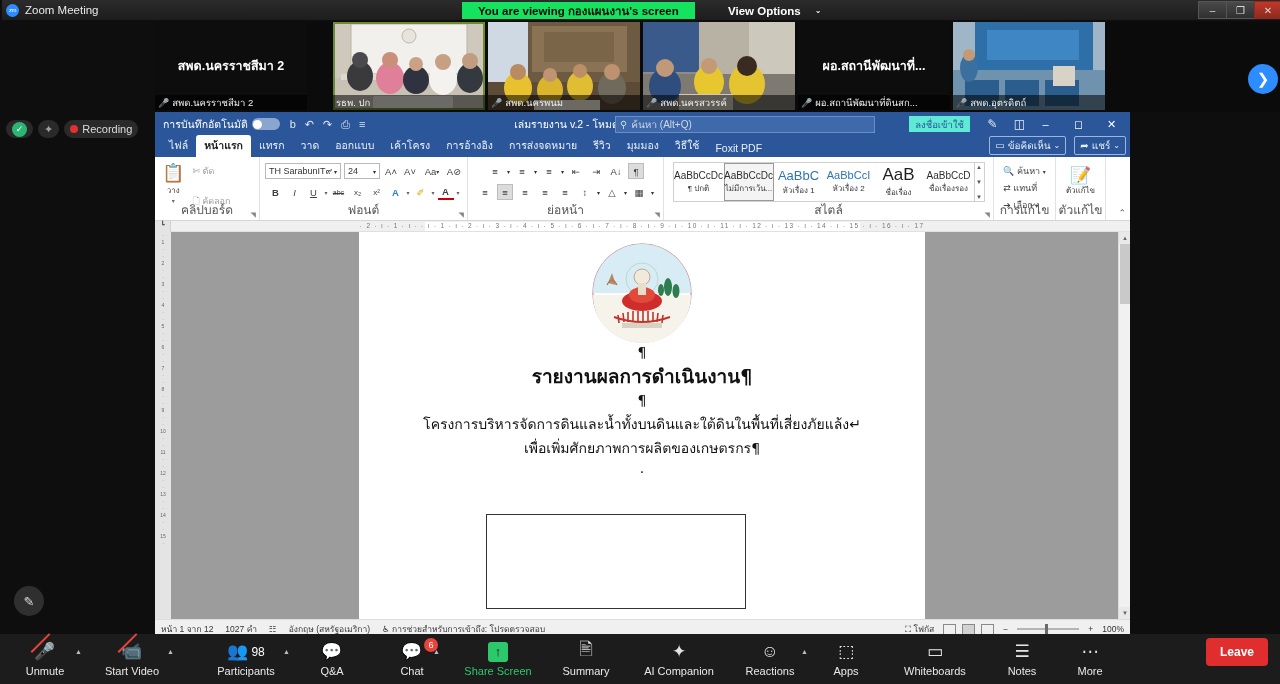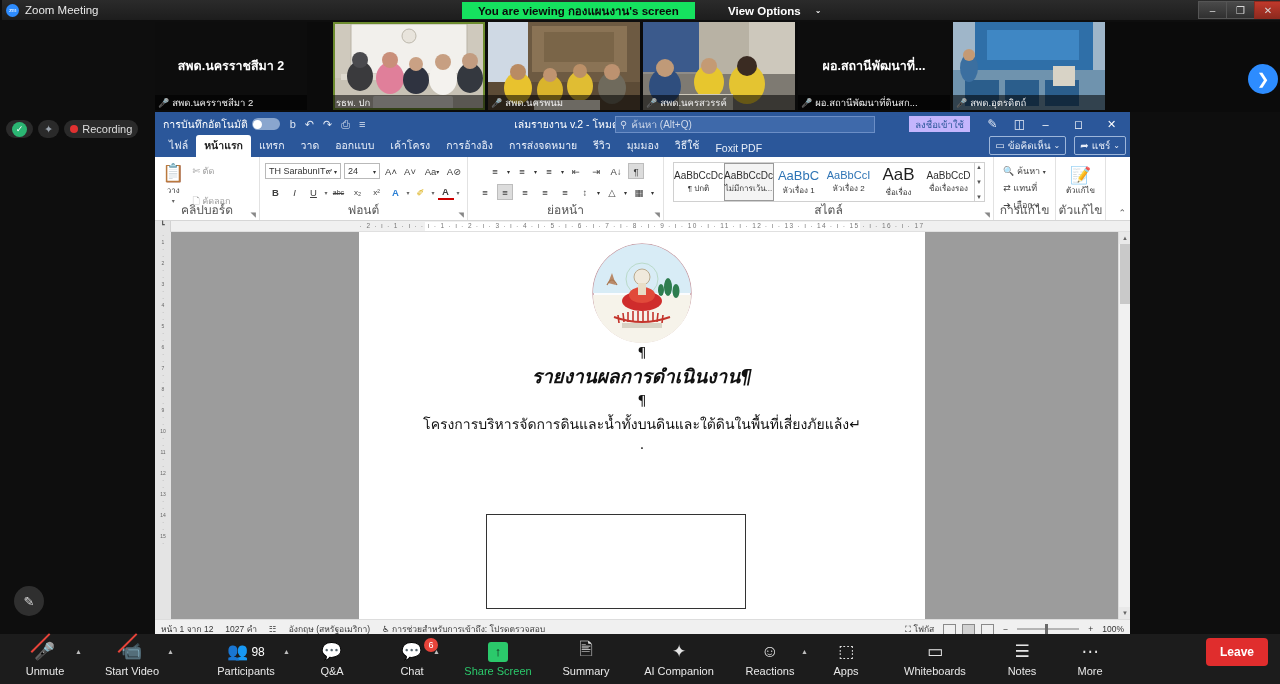--- a/index.html
+++ b/index.html
@@ -64,21 +64,21 @@
   .autos { display:flex; align-items:center; gap:4px; margin-left:8px; }
   .toggle { width:28px; height:12px; border-radius:6px; background:#8aa6ce; position:relative; }
   .toggle::after{ content:""; position:absolute; left:1.5px; top:1.5px; width:9px; height:9px;
     border-radius:50%; background:#fff; }
   .qat { display:flex; align-items:center; gap:9px; margin-left:10px; color:#dfe6f2; font-size:11px; }
   .w-docname { position:absolute; left:50%; transform:translateX(-50%); font-size:10.5px;
     color:#fff; white-space:nowrap; }
   .searchbox { position:absolute; left:460px; top:4px; width:260px; height:17px;
     background:#3e69aa; border:1px solid #6b8ec6; display:flex; align-items:center;
     color:#cfd9ea; font-size:10px; padding-left:4px; gap:4px; }
-  .signin { position:absolute; right:160px; top:4px; height:16px; background:#c4b5fd; color:#2b579a;
+  .signin { position:absolute; right:160px; top:4px; height:16px; background:#5eead4; color:#2b579a;
     font-size:9.5px; display:flex; align-items:center; padding:0 6px; }
   .w-wctrls { position:absolute; right:2px; top:0; height:24px; display:flex; align-items:center;
     gap:0; color:#fff; }
   .w-wctrl { width:33px; height:24px; display:flex; align-items:center; justify-content:center;
     font-size:11px; }
   .w-extra { position:absolute; right:105px; top:0; height:24px; display:flex; align-items:center;
     gap:16px; color:#e6ecf7; font-size:12px; }
 
   .w-tabs { height:21px; background:#2b579a; display:flex; align-items:flex-end;
     font-size:10.5px; color:#e8eef8; padding-left:6px; position:relative; }
@@ -120,21 +120,21 @@
   .docarea { position:relative; height:calc(100% - 24px - 21px - 64px - 11px - 19px);
     background:#9c9c9c; overflow:hidden; }
   .ruler-v { position:absolute; left:0; top:0; width:16px; height:100%; background:#e4e4e4;
     font-size:5px; color:#666; line-height:7px; text-align:center; overflow:hidden; }
   .page { position:absolute; left:204px; top:0; width:566px; height:100%; background:#fff; }
   .emblem { position:absolute; left:50%; transform:translateX(-50%); top:11px; width:100px; height:100px;
     border-radius:50%; overflow:hidden; }
   .doctext { position:absolute; left:0; top:108px; width:100%; text-align:center;
     font-family:"DejaVu Sans","Liberation Sans",sans-serif; color:#111; }
   .dl { line-height:24px; font-size:14px; }
-  .dl.h { font-size:19px; font-weight:bold;font-style:italic; }
+  .dl.h { font-size:19px; font-weight:bold; }
   .tablebox { position:absolute; left:127px; top:282px; width:260px; height:95px; border:1px solid #333; }
   .scrollbar-v { position:absolute; right:0; top:0; width:12px; height:100%; background:#f1f1f1;
     border-left:1px solid #dcdcdc; }
   .sb-arrow { height:12px; width:12px; font-size:6px; color:#666; text-align:center; line-height:12px;
     background:#e9e9e9; }
   .sb-thumb { position:absolute; top:12px; left:1px; width:10px; height:60px; background:#c9c9c9; }
 
   .statusbar { height:19px; background:#f0f0f0; border-top:1px solid #ddd; display:flex;
     align-items:center; font-size:8.5px; color:#333; gap:12px; padding-left:6px; position:relative; }
   .sb-right { position:absolute; right:6px; display:flex; align-items:center; gap:9px; }
@@ -555,20 +555,21 @@
             <path d="M22 74 q28 10 56 0" stroke="#c4342c" fill="none" stroke-width="2"></path>
             <rect x="30" y="80" width="40" height="5" fill="#d8d2c4"></rect>
           </svg>
         </div>
 
         <div class="doctext">
           <div class="dl">¶</div>
           <div class="dl h">รายงานผลการดำเนินงาน¶</div>
           <div class="dl">¶</div>
           <div class="dl">โครงการบริหารจัดการดินและน้ำทั้งบนดินและใต้ดินในพื้นที่เสี่ยงภัยแล้ง↵</div>
+          <div class="dl">เพื่อเพิ่มศักยภาพการผลิตของเกษตรกร¶</div>
           <div class="dl">·</div>
         </div>
 
         <div class="tablebox"></div>
       </div>
 
       <div class="scrollbar-v">
         <div class="sb-arrow">▲</div>
         <div class="sb-thumb"></div>
         <div class="sb-arrow" style="position:absolute;bottom:0;">▼</div>

